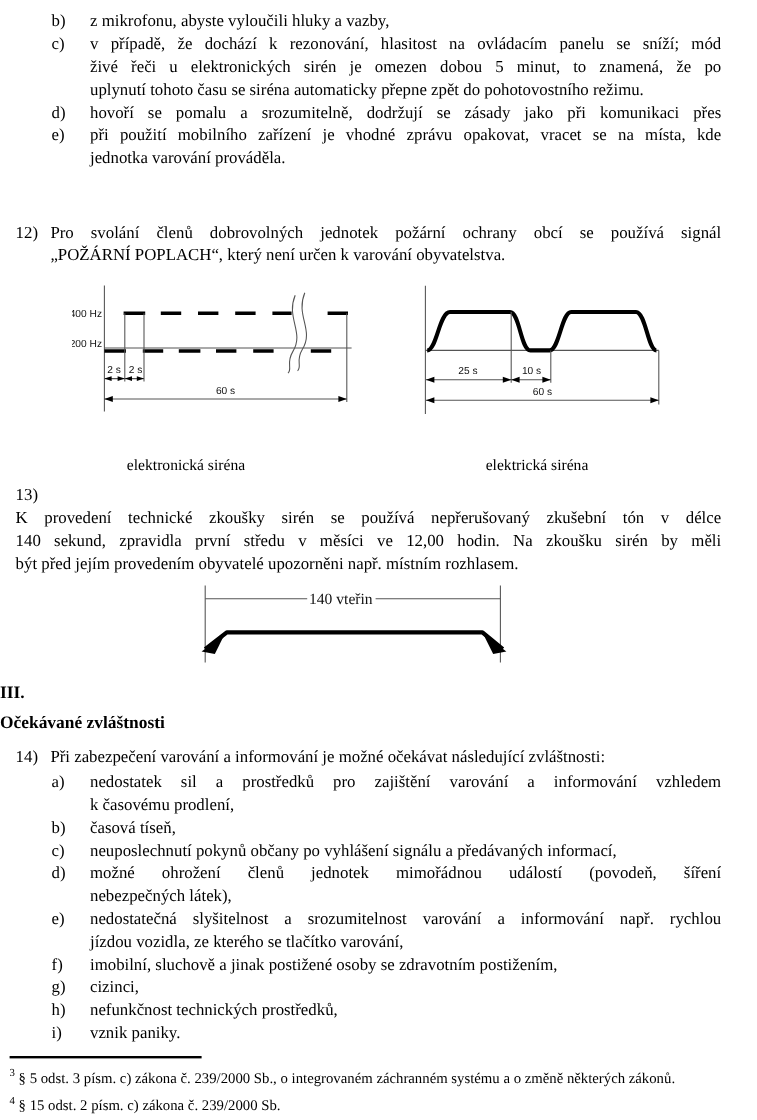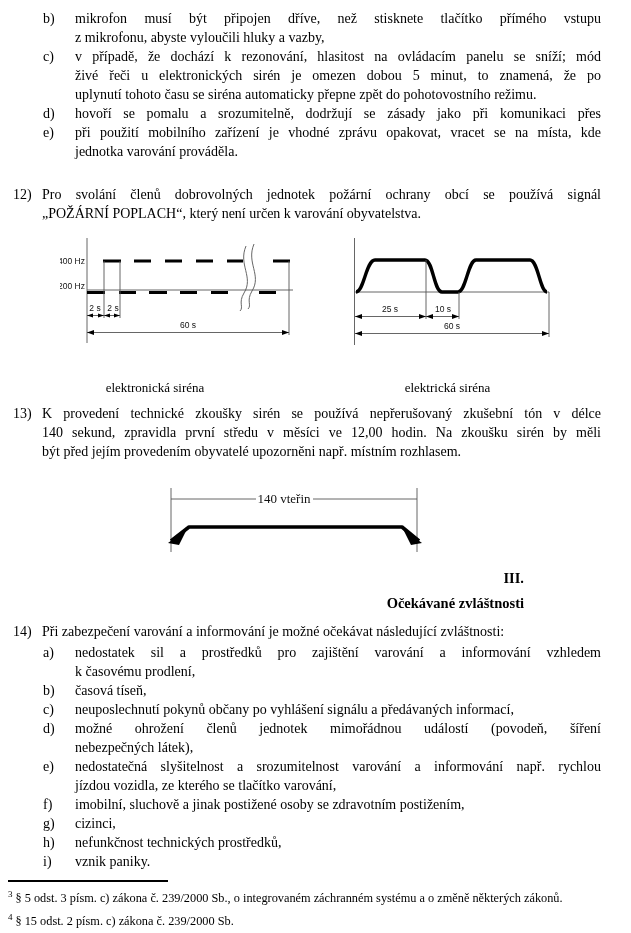--- a/index.html
+++ b/index.html
@@ -10,41 +10,40 @@
   }
   .block { position:absolute; }
   .item { display:flex; }
   .lbl { flex:0 0 auto; }
   .sub .lbl { width:32px; }
   .num .lbl { width:29px; }
   .lines { flex:1 1 auto; min-width:0; }
   .jl { text-align:justify; text-align-last:justify; -moz-text-align-last:justify; white-space:normal; }
   .ll { text-align:left; }
   .caption { position:absolute; text-align:center; font-size:13px; }
-  .heading { position:absolute; left:0; width:524px; text-align:right; font-weight:bold; font-size:14.5px; }
+  .heading { position:absolute; left:0; width:524px; text-align:left; font-weight:bold; font-size:14.5px; }
   .fn-rule { position:absolute; left:8px; top:880px; width:160px; height:2px; background:#000; }
   .fns { position:absolute; left:8px; top:885px; width:615px; font-size:12.3px; line-height:18.5px; }
   .fns sup { font-size:9px; margin-right:3px; }
   svg { display:block; }
   svg text { font-family:"Liberation Sans", sans-serif; font-size:8.5px; fill:#111; }
   svg text.serif { font-family:"Liberation Serif", serif; font-size:13px; }
   .thin { stroke:#555; stroke-width:0.9; fill:none; }
   .thick { stroke:#000; stroke-width:3; fill:none; }
   .head { fill:#000; stroke:none; }
 </style>
 </head>
 <body>
 
 <div class="doc">
 
   <div class="block" style="top:9px; left:43px; width:558px;">
     <div class="item sub">
       <span class="lbl">b)</span>
       <div class="lines">
-        <div class="jl">mikrofon musí být připojen dříve, než stisknete tlačítko přímého vstupu</div>
         <div class="ll">z mikrofonu, abyste vyloučili hluky a vazby,</div>
       </div>
     </div>
     <div class="item sub">
       <span class="lbl">c)</span>
       <div class="lines">
         <div class="jl">v případě, že dochází k rezonování, hlasitost na ovládacím panelu se sníží; mód</div>
         <div class="jl">živé řeči u elektronických sirén je omezen dobou 5 minut, to znamená, že po</div>
         <div class="ll">uplynutí tohoto času se siréna automaticky přepne zpět do pohotovostního režimu.</div>
       </div>
@@ -117,21 +116,21 @@
       <text text-anchor="middle" x="107" y="91">60 s</text>
       <line class="thin" x1="10" y1="95.5" x2="204" y2="95.5"></line>
       <polygon class="head" points="10,95.5 17,93 17,98"></polygon>
       <polygon class="head" points="204,95.5 197,93 197,98"></polygon>
     </svg>
   </div>
 
   <div class="caption" style="top:378px; left:60px; width:190px;">elektronická siréna</div>
   <div class="caption" style="top:378px; left:350px; width:195px;">elektrická siréna</div>
 
-  <div class="block item num" style="top:404px; left:13px; width:588px;">
+  <div class="block item num" style="top:404px; left:13px; width:588px;flex-direction:column;">
     <span class="lbl">13)</span>
     <div class="lines">
       <div class="jl">K provedení technické zkoušky sirén se používá nepřerušovaný zkušební tón v délce</div>
       <div class="jl">140 sekund, zpravidla první středu v měsíci ve 12,00 hodin. Na zkoušku sirén by měli</div>
       <div class="ll">být před jejím provedením obyvatelé upozorněni např. místním rozhlasem.</div>
     </div>
   </div>
 
   <div class="block" style="top:480px; left:163px;">
     <svg width="265" height="78" viewBox="0 0 265 78">

